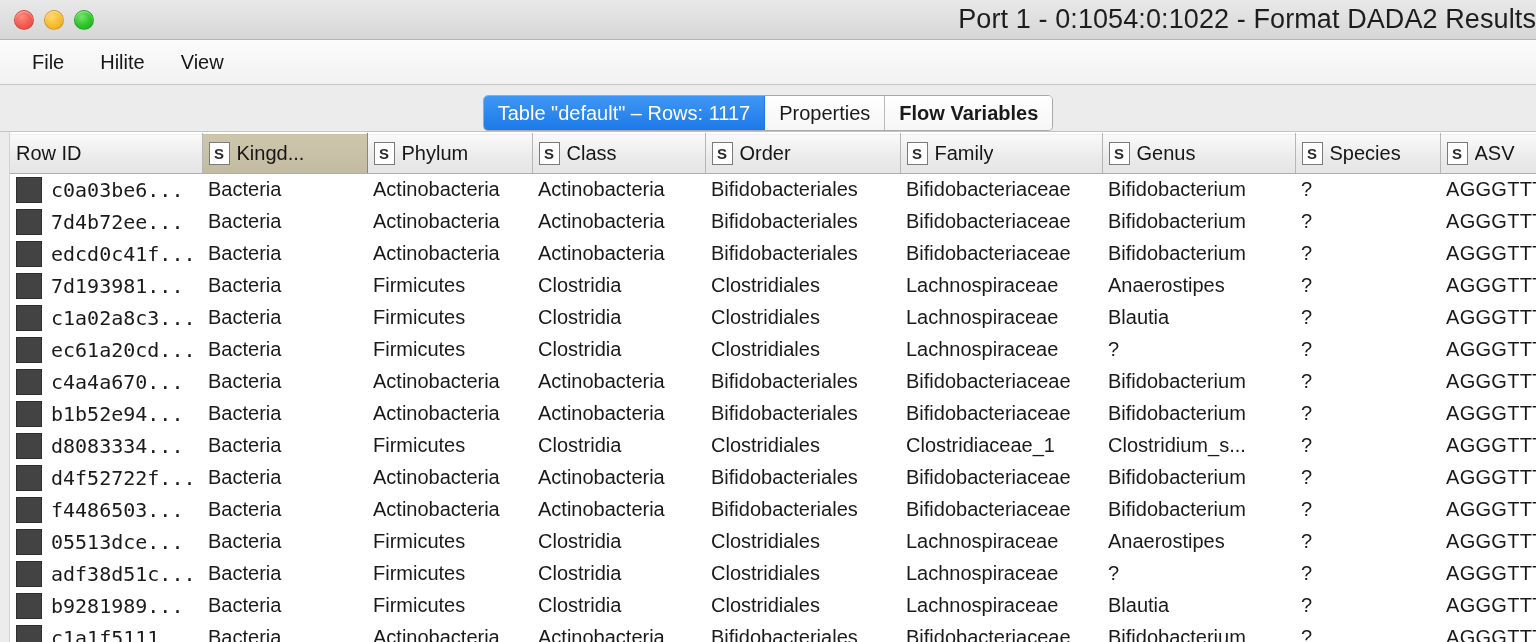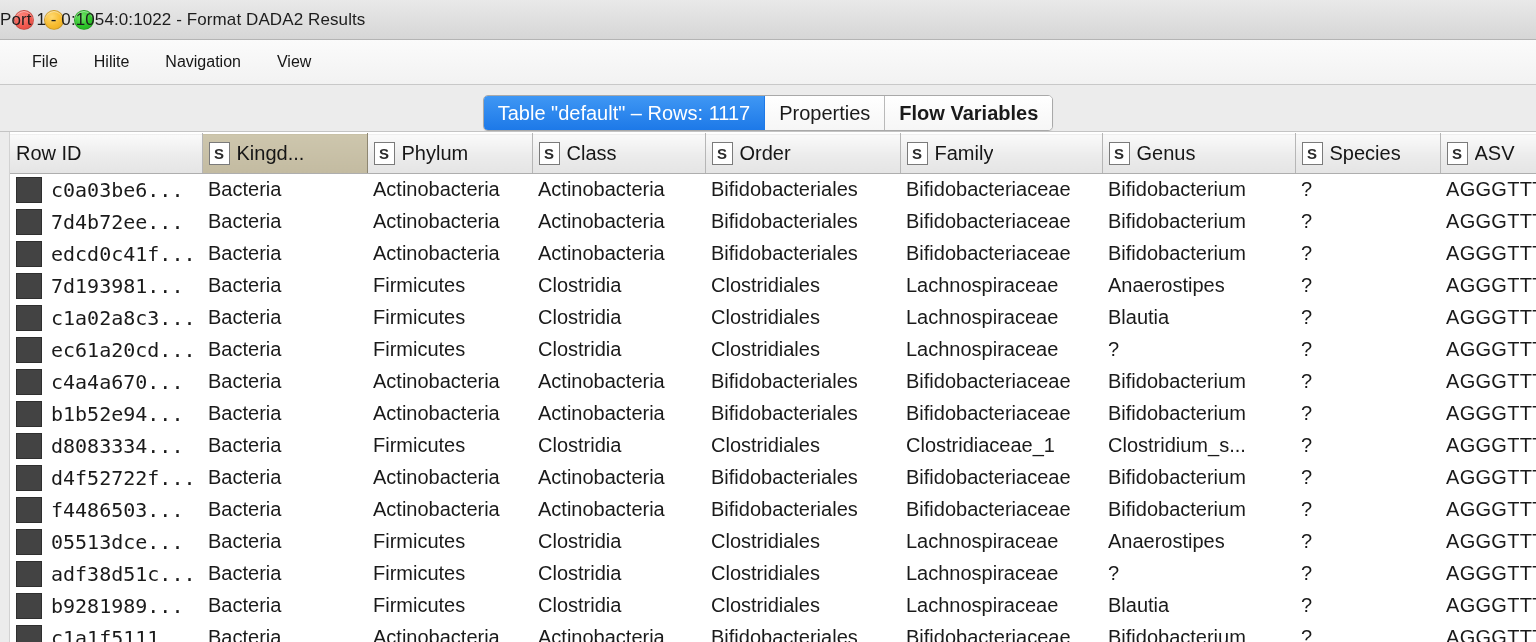--- a/index.html
+++ b/index.html
@@ -32,37 +32,37 @@
   .tl-dot {
     width: 20px; height: 20px; border-radius: 50%;
     border: 1px solid rgba(0,0,0,0.16);
     box-shadow: inset 0 1px 1px rgba(255,255,255,0.5);
   }
   .tl-close  { background: radial-gradient(circle at 38% 32%, #ff8a80 0%, #f25a50 55%, #e0453c 100%); }
   .tl-min    { background: radial-gradient(circle at 38% 32%, #ffd970 0%, #f7bb2e 55%, #e8a91b 100%); }
   .tl-max    { background: radial-gradient(circle at 38% 32%, #72e66a 0%, #2ec42a 55%, #1fae1e 100%); }
   .title-text {
     position: absolute; left: 0; right: 0;
-    text-align: left;
-    font-size: 17px; color: #1d1d1d;
+    text-align: right;
+    font-size: 27px; color: #1d1d1d;
     letter-spacing: 0.1px;
     pointer-events: none;
   }
 
   
   .menubar {
     height: 45px;
     flex: 0 0 45px;
     background: linear-gradient(to bottom, #fbfbfb 0%, #f2f2f2 100%);
     border-bottom: 1px solid #c8c8c8;
     display: flex; align-items: center;
     padding-left: 14px;
   }
   .menu-item {
-    font-size: 16px; color: #161616;
+    font-size: 20px; color: #161616;
     padding: 3px 18px;
     cursor: default;
     white-space: nowrap;
   }
 
   
   .tabstrip {
     flex: 0 0 46px;
     background: #ececec;
     display: flex; align-items: flex-end;
@@ -200,21 +200,20 @@
       <span class="tl-dot tl-close"></span>
       <span class="tl-dot tl-min"></span>
       <span class="tl-dot tl-max"></span>
     </div>
     <div class="title-text">Port 1 - 0:1054:0:1022 - Format DADA2 Results</div>
   </div>
 
   <div class="menubar">
     <div class="menu-item">File</div>
     <div class="menu-item">Hilite</div>
-    <div class="menu-item">Navigation</div>
     <div class="menu-item">View</div>
   </div>
 
   <div class="tabstrip">
     <div class="tabs">
       <div class="tab active">Table "default" – Rows: 1117</div>
       <div class="tab">Properties</div>
       <div class="tab">Flow Variables</div>
     </div>
   </div>

